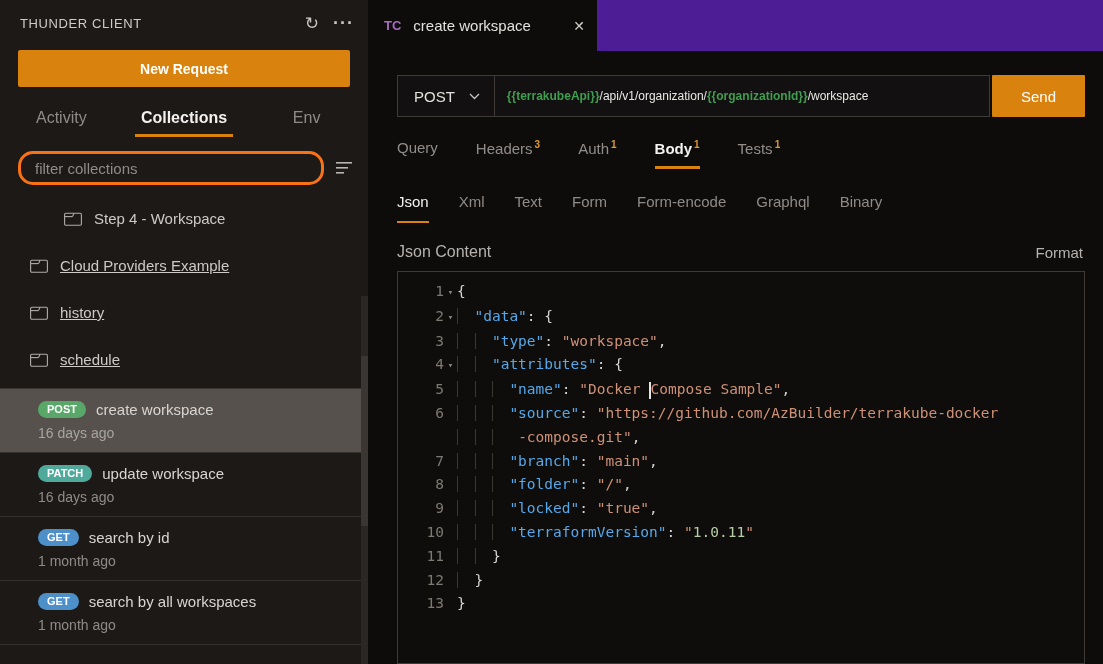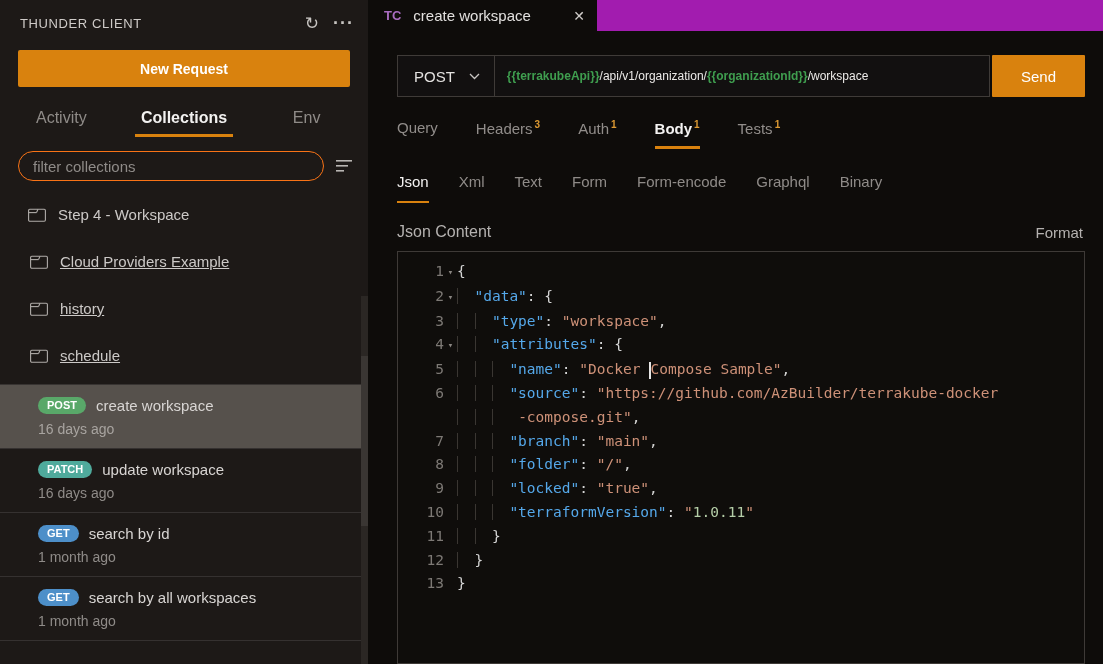--- a/index.html
+++ b/index.html
@@ -18,45 +18,45 @@
   .new-request{margin:4px 18px 0 18px;height:37px;border:none;border-radius:2px;
     background:var(--accent);color:#fff;font-size:14px;font-weight:bold;cursor:pointer;
     font-family:"Liberation Sans",sans-serif;}
   .sb-tabs{margin-top:12px;display:grid;grid-template-columns:1fr 1fr 1fr;height:38px;}
   .sb-tab{position:relative;display:flex;align-items:center;justify-content:center;
     font-size:16px;color:#8f8b88;cursor:pointer;}
   .sb-tab.active{color:#f2f1f0;font-weight:bold;}
   .sb-tab .tab-underline{position:absolute;bottom:0;left:50%;transform:translateX(-50%);
     width:98px;height:3px;background:var(--accent);}
   .filter-row{margin:14px 14px 0 18px;display:flex;align-items:center;}
-  .filter-input{flex:1;height:28px;background:transparent;border:1px solid #f97316;border-radius:15px;
+  .filter-input{flex:1;height:28px;background:transparent;border:3px solid #f97316;border-radius:15px;
     color:#cfcbc8;font-size:15px;padding:0 14px;outline:none;font-family:"Liberation Sans",sans-serif;}
   .filter-input::placeholder{color:#8f8b88;}
   .filter-icon{margin-left:10px;cursor:pointer;display:block;}
   .tree{margin-top:10px;}
   .tree-row{height:47px;display:flex;align-items:center;font-size:15px;color:#ccc9c7;cursor:pointer;}
-  .tree-row.lvl0{padding-left:28px;}
+  .tree-row.lvl0{padding-left:28px;margin-left:36px;}
   .tree-row.lvl1{padding-left:30px;text-decoration:underline;}
   .folder-icon{margin-right:12px;display:block;flex:none;}
   .req-list{margin-top:5px;border-top:1px solid #383432;}
   .req-row{padding:12px 0 11px 38px;border-bottom:1px solid #353130;cursor:pointer;}
   .req-row.selected{background:#56514c;}
   .req-line1{display:flex;align-items:center;}
   .method-badge{font-size:11px;font-weight:bold;color:#fff;border-radius:9px;padding:2px 9px 3px 9px;margin-right:10px;}
   .method-badge.post{background:var(--c-post);}
   .method-badge.patch{background:var(--c-patch);}
   .method-badge.get{background:var(--c-get);}
   .req-name{font-size:15px;color:#d8d5d3;}
   .req-time{font-size:14px;color:#8f8b88;margin-top:7px;}
   .req-row.selected .req-time{color:#a8a4a0;}
   .sb-scrollbar{position:absolute;top:296px;right:0;width:7px;bottom:0;background:#2b2724;}
   .sb-scroll-thumb{width:7px;height:170px;background:#3a3633;margin-top:60px;}
   
   .main{flex:1;display:flex;flex-direction:column;background:#0e0c0a;min-width:0;}
-  .tabstrip{height:31px;background:#a21caf;display:flex;align-items:stretch;}
+  .tabstrip{height:51px;background:#4c1d95;display:flex;align-items:stretch;}
   .editor-tab{width:201px;background:#0e0c0a;display:flex;align-items:center;padding:0 12px 0 16px;cursor:pointer;}
   .tc-icon{color:#a86cc0;font-weight:bold;font-size:13px;margin-right:12px;}
   .tab-title{color:#e2e0de;font-size:15px;flex:1;}
   .tab-close{color:#d0cdca;font-size:14px;margin-left:10px;cursor:pointer;}
   .content{flex:1;display:flex;flex-direction:column;padding:0 18px 0 29px;min-height:0;}
   .url-row{margin-top:24px;display:flex;height:42px;}
   .url-box{flex:1;display:flex;border:1px solid #3f3b38;background:#121010;align-items:stretch;min-width:0;}
   .method-select{display:flex;align-items:center;padding:0 14px 0 16px;cursor:pointer;border-right:1px solid #3f3b38;}
   .method-label{color:#e4e2e0;font-size:15px;margin-right:14px;}
   .url-input{flex:1;display:flex;align-items:center;padding:0 12px;font-size:12px;white-space:nowrap;overflow:hidden;cursor:text;}

